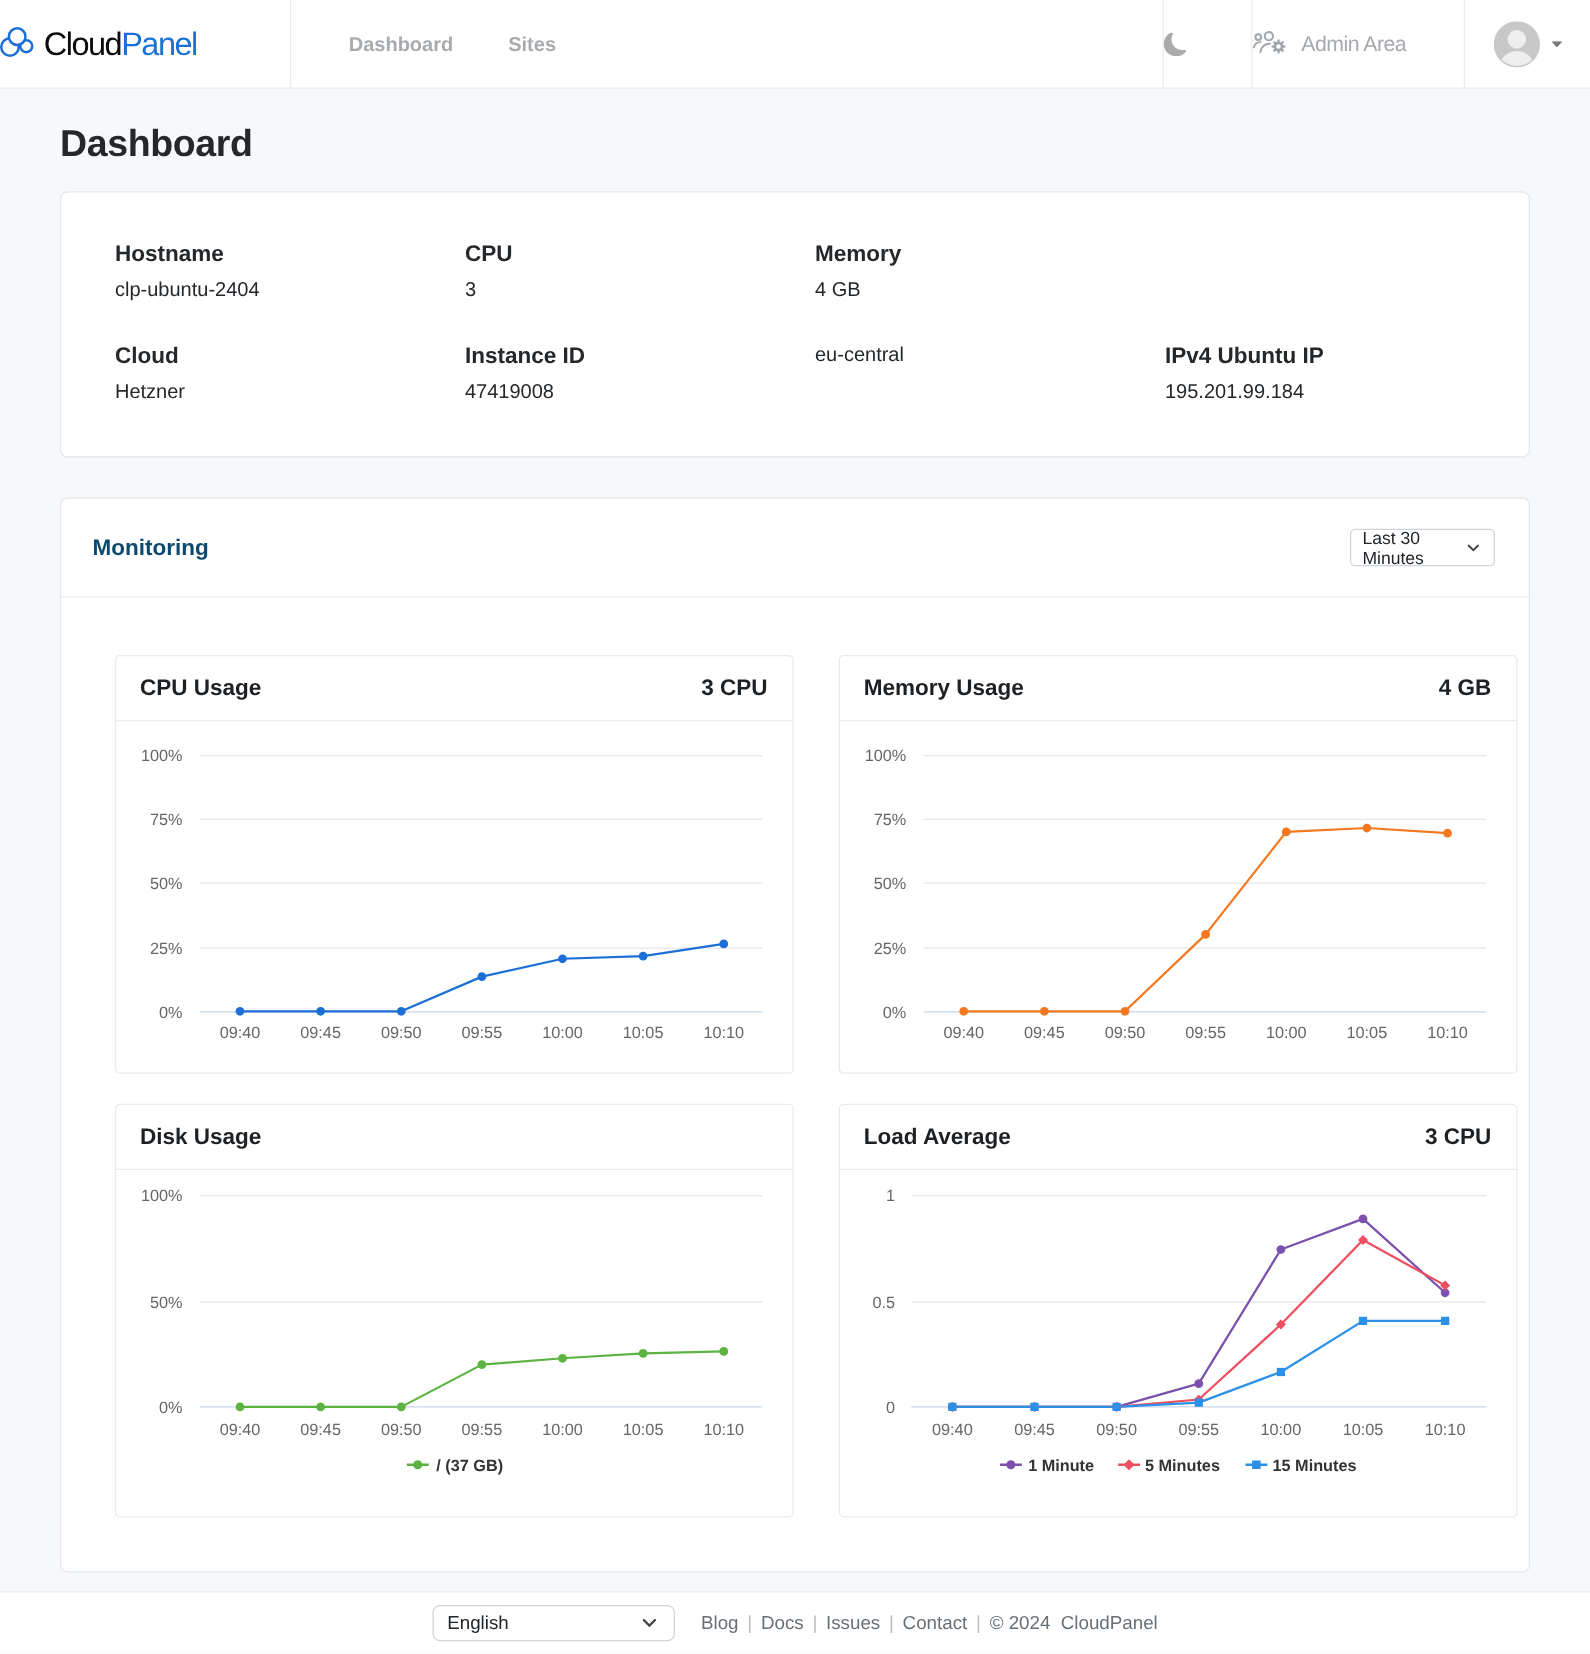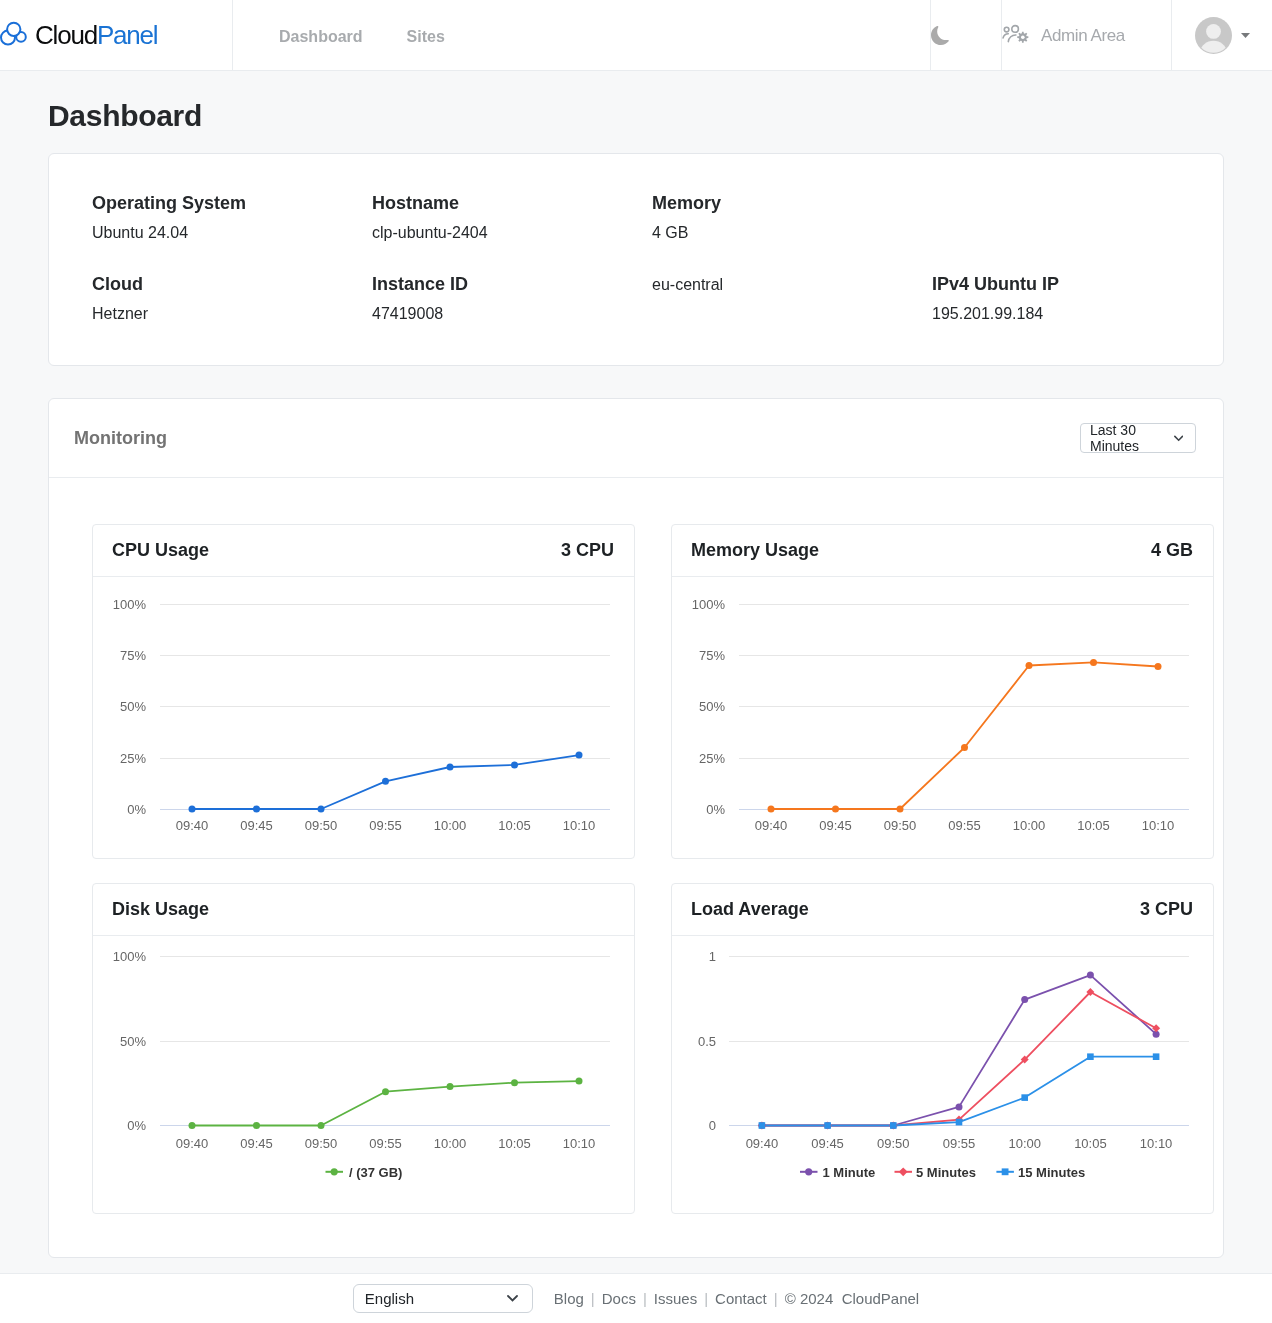--- a/index.html
+++ b/index.html
@@ -23,32 +23,32 @@
 h1 { font-size:30px; line-height:36px; font-weight:bold; color:#25282b; margin-top:27px; margin-left:0; letter-spacing:-.3px; }
 .card { background:#fff; border:1px solid #e4e7eb; border-radius:6px; }
 .infocard { margin-top:19px; height:213px; padding:35px 0 0 43px; }
 .irow { display:flex; }
 .irow + .irow { margin-top:23px; }
 .icell { width:280px; }
 .icell .lb { font-size:18px; font-weight:bold; line-height:29px; color:#25282b; }
 .icell .vl { font-size:16px; line-height:29px; color:#25282b; }
 .moncard { margin-top:32px; height:860px; }
 .monhead { height:79px; border-bottom:1px solid #e9ecef; display:flex; align-items:center; padding:0 27px 0 25px; }
-.monhead .t { font-size:18px; font-weight:bold; color:#737373; }
+.monhead .t { font-size:18px; font-weight:bold; color:#0c4a6e; }
 .sel { margin-left:auto; width:116px; height:30px; background:#fff; border:1px solid #ced4da; border-radius:4px; display:flex; align-items:center; padding:0 12px 0 9px; }
 .sel .st { font-size:14px; color:#212529; }
 .sel svg { margin-left:auto; }
 .monbody { padding:46px 27px 0; }
 .cgrid { display:grid; grid-template-columns:543px 543px; column-gap:36px; row-gap:24px;padding-left:16px; }
 .chartcard { background:#fff; border:1px solid #e7eaed; border-radius:4px; }
 .chead { height:52px; border-bottom:1px solid #e9ecef; display:flex; align-items:center; justify-content:space-between; padding:0 20px 0 19px; }
 .chead .a, .chead .b { font-size:18px; font-weight:bold; color:#1d2124; }
 .cbody svg { display:block; }
 footer { margin-top:15px; height:50px; background:#fff; border-top:1px solid #e9ecef; display:flex; align-items:center; justify-content:center; }
-.fsel { width:180px; height:29px; border:1px solid #ced4da; border-radius:6px; background:#fff; display:flex; align-items:center; padding:0 14px 0 11px; margin-right:21px; }
+.fsel { width:194px; height:29px; border:1px solid #ced4da; border-radius:6px; background:#fff; display:flex; align-items:center; padding:0 14px 0 11px; margin-right:21px; }
 .fsel .st { font-size:15px; color:#212529; }
 .fsel svg { margin-left:auto; }
 .flinks { font-size:15px; color:#697075; }
 .flinks .sep { color:#b9bdc1; margin:0 7px; }
 </style>
 </head>
 <body>
 <div class="topbar">
   <div class="brand">
       <svg width="28" height="28" viewBox="0 0 28 28" style="vertical-align:middle">
@@ -96,26 +96,26 @@
           <path d="M0 0h9L4.5 5z" fill="#77797c"></path>
         </svg>
       </div>
   </div>
 </div>
 <div class="wrap">
   <h1>Dashboard</h1>
   <div class="card infocard">
     <div class="irow">
       <div class="icell">
-          <div class="lb">Operating System</div>
-          <div class="vl">Ubuntu 24.04</div>
-        </div>
-      <div class="icell">
           <div class="lb">Hostname</div>
           <div class="vl">clp-ubuntu-2404</div>
+        </div>
+      <div class="icell">
+          <div class="lb">CPU</div>
+          <div class="vl">3</div>
         </div>
       <div class="icell">
           <div class="lb">Memory</div>
           <div class="vl">4 GB</div>
         </div>
     </div>
     <div class="irow">
       <div class="icell">
           <div class="lb">Cloud</div>
           <div class="vl">Hetzner</div>

